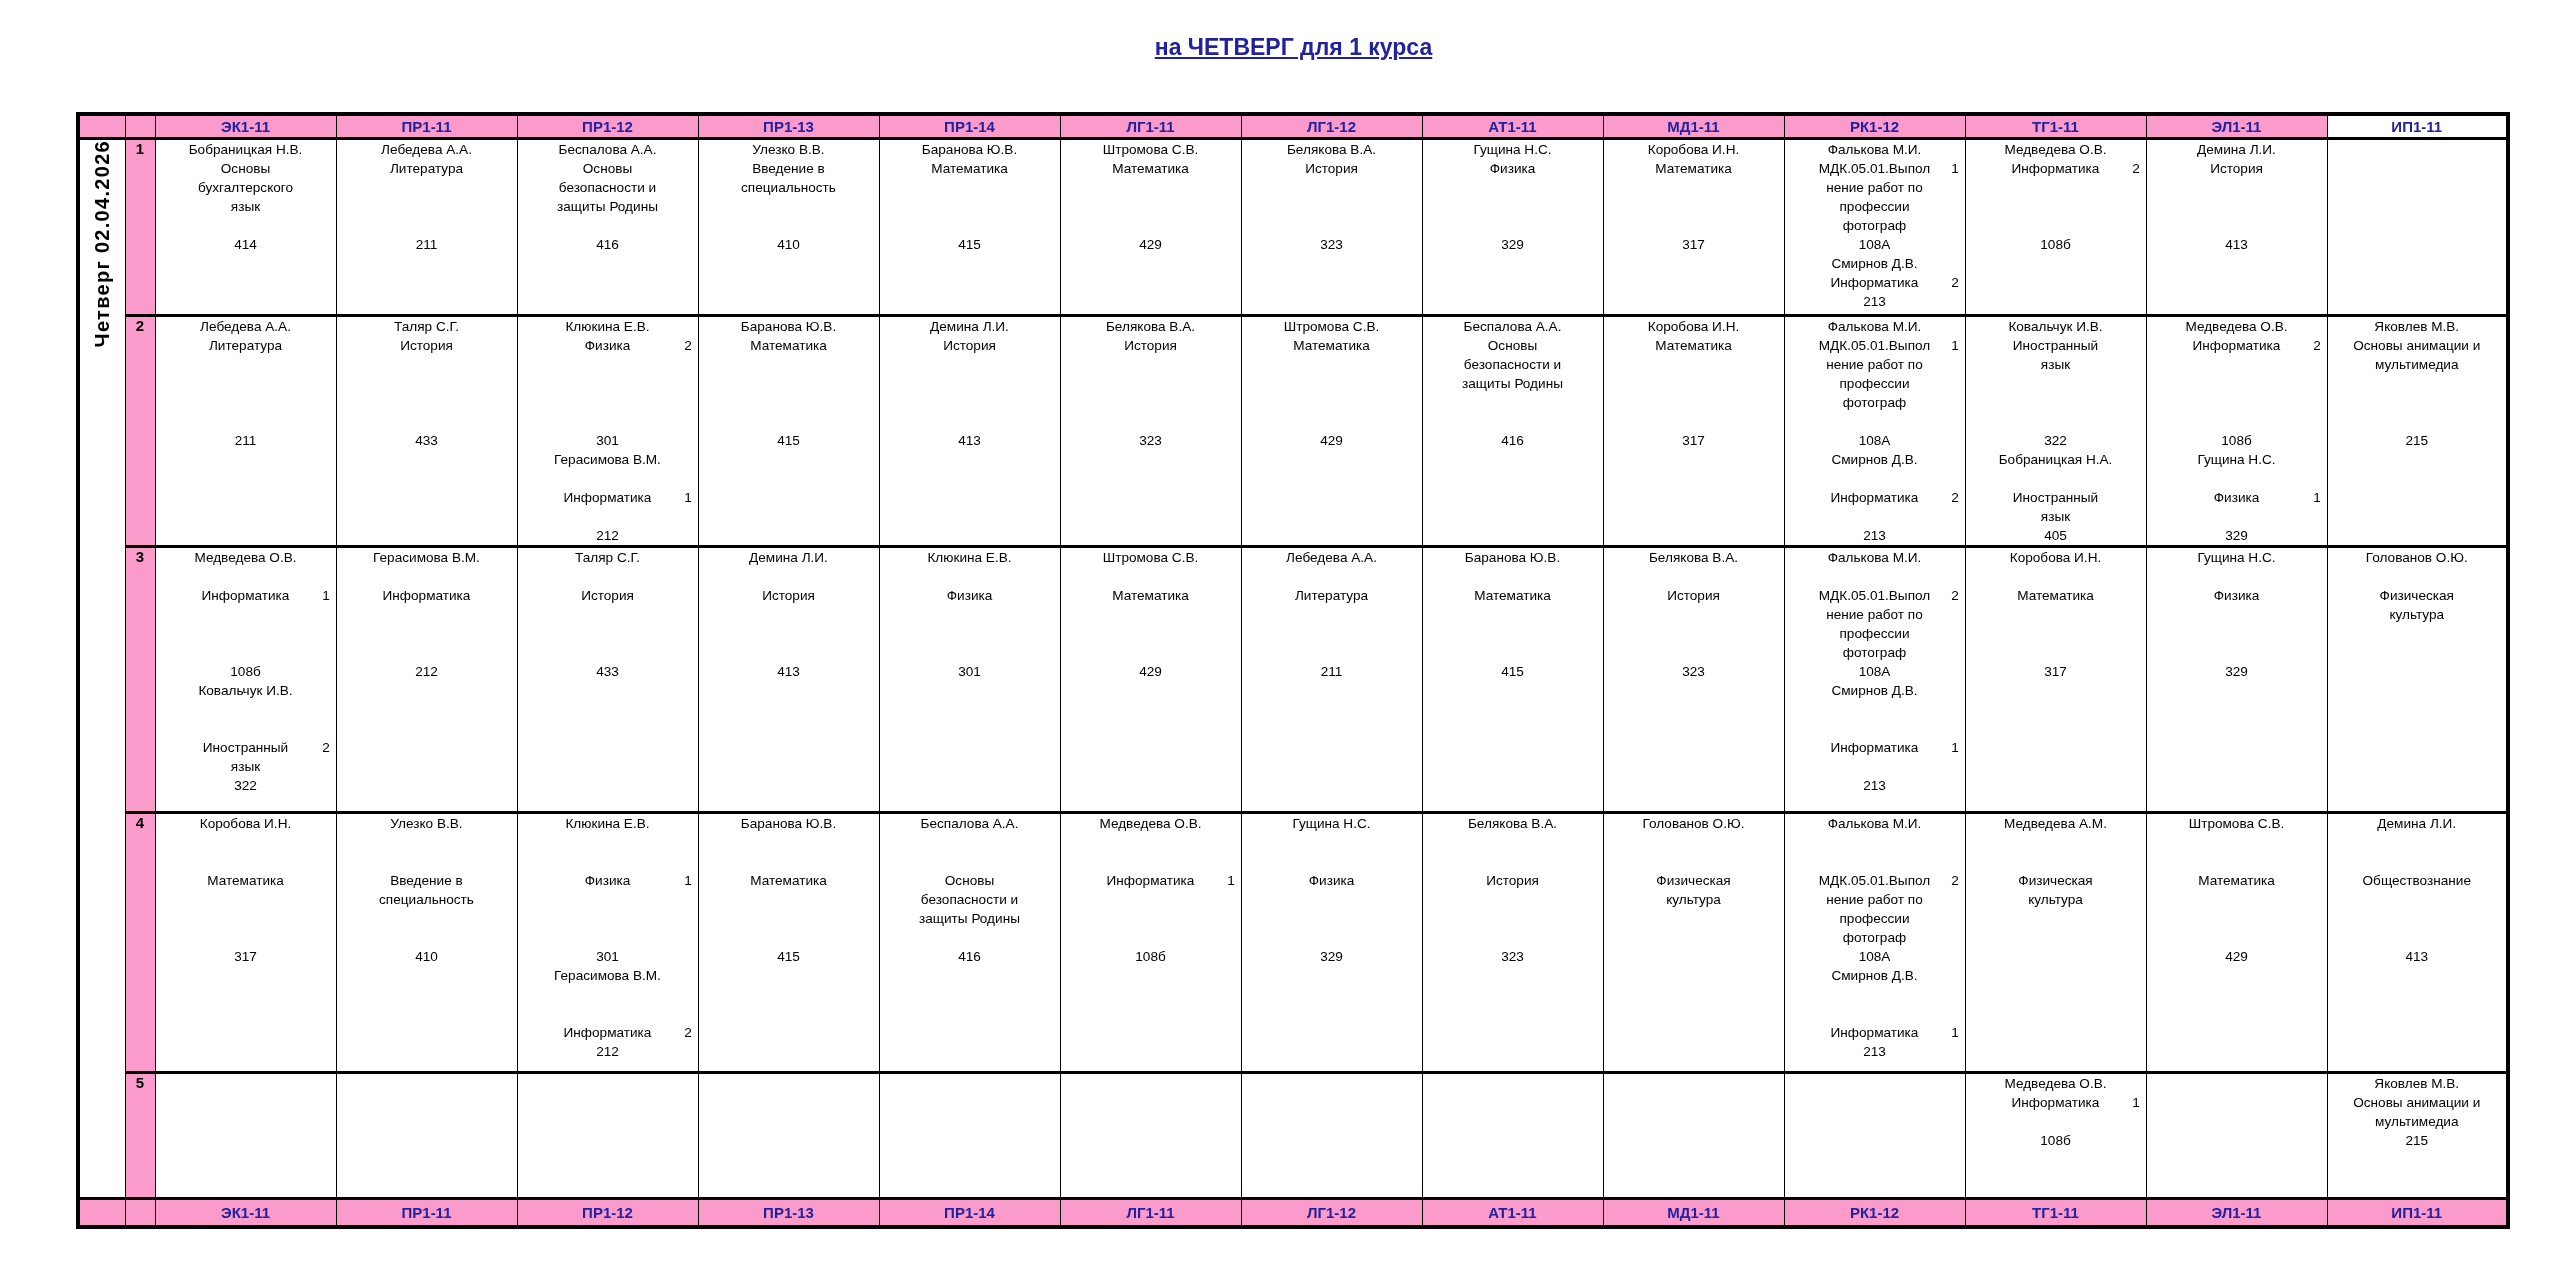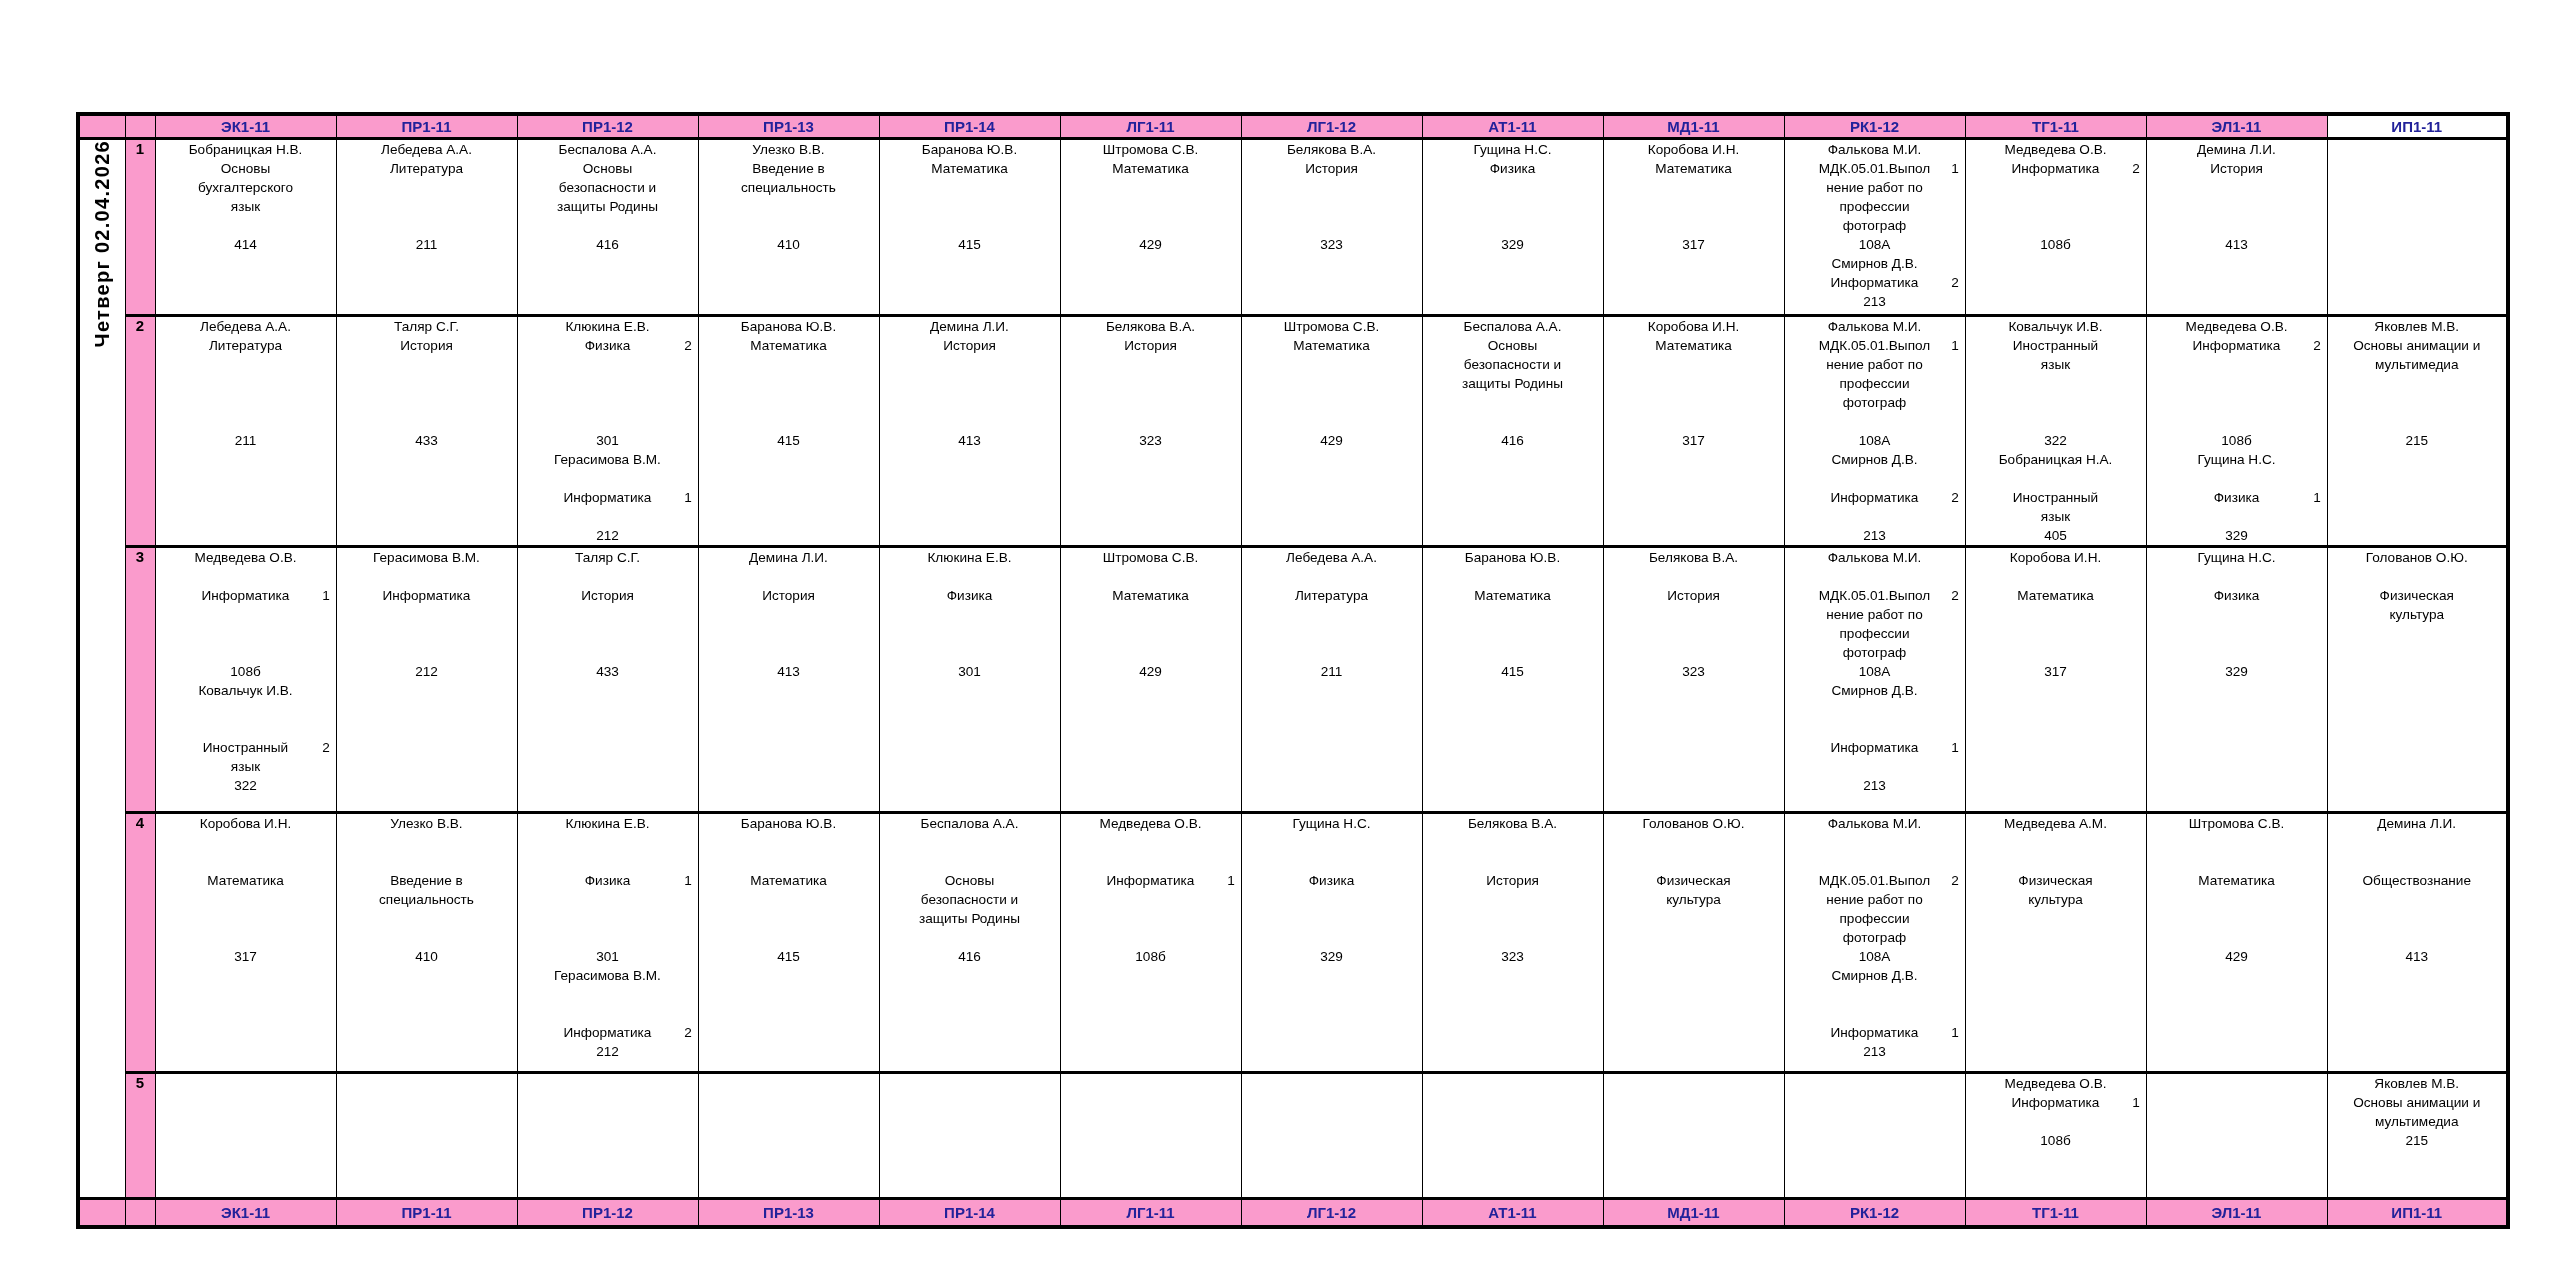--- a/index.html
+++ b/index.html
@@ -42,20 +42,21 @@
     font-weight:bold;font-size:15px;color:#000;
   }
   td.cell{font-size:13.6px;padding-top:3.9px;}
   .line{height:19px;line-height:19px;position:relative;white-space:nowrap;}
   .lnum{position:absolute;right:5.8px;top:0;}
 </style>
 </head>
 <body>
 
 <div class="title">
+  <div class="t2">на ЧЕТВЕРГ для 1 курса</div>
 </div>
 
 <table class="sched">
   <colgroup>
       <col style="width: 47px;">
       <col style="width: 30px;">
       <col style="width: 181px;">
       <col style="width: 181px;">
       <col style="width: 181px;">
       <col style="width: 181px;">

